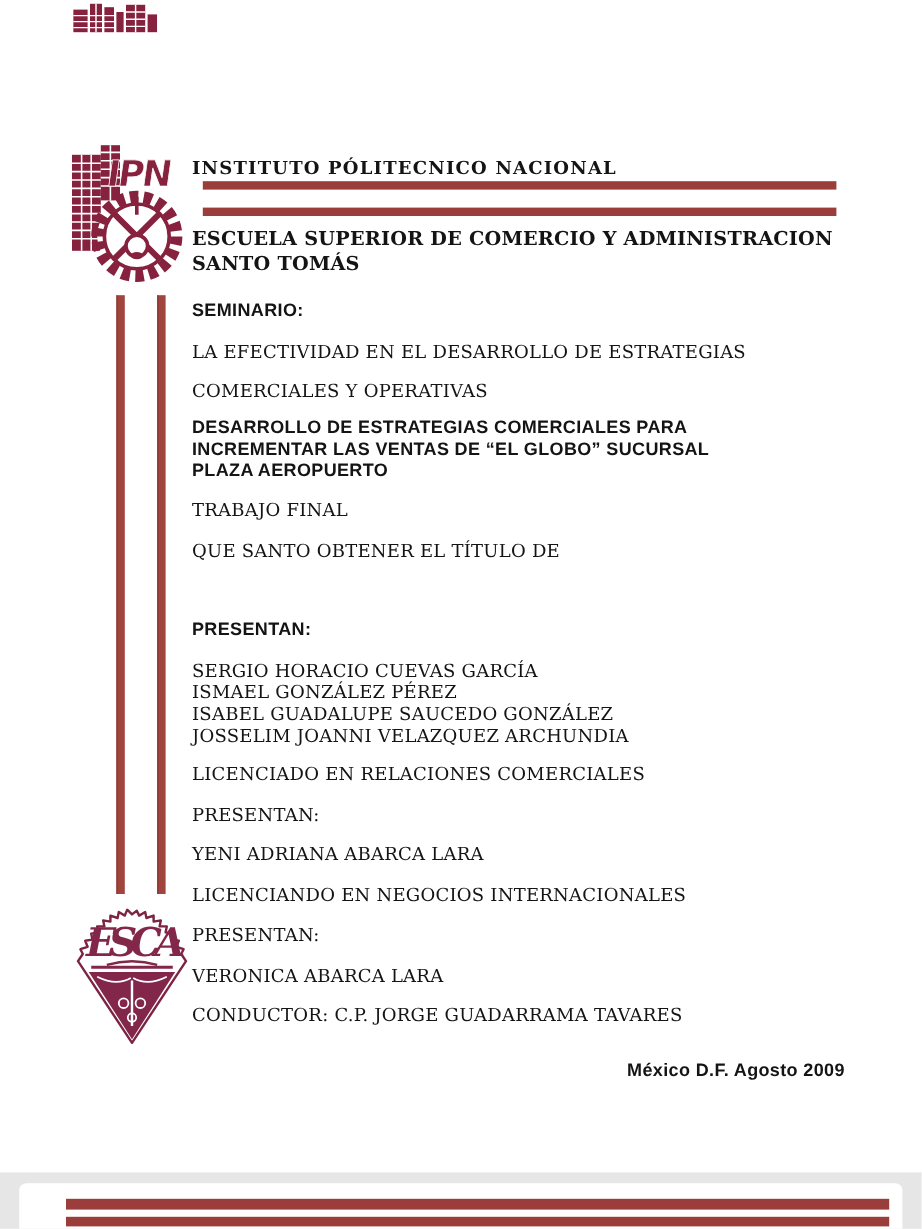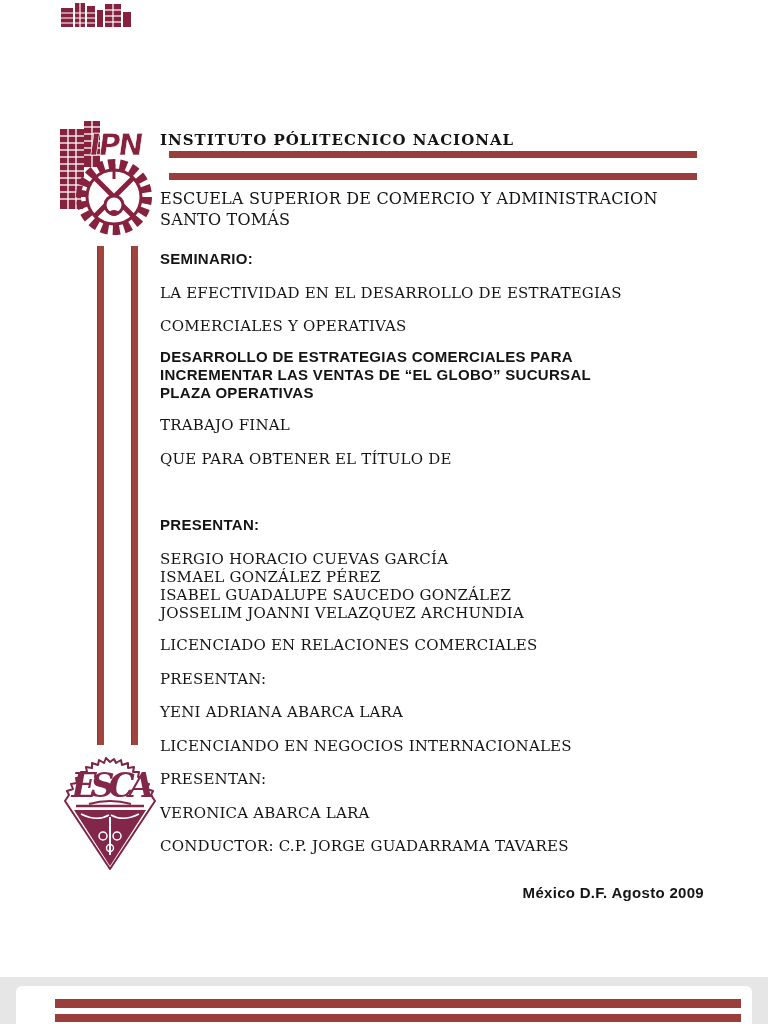--- a/index.html
+++ b/index.html
@@ -7,21 +7,21 @@
     width:768px;height:1024px;position:relative;overflow:hidden;
     background:#ffffff;font-family:"DejaVu Serif",serif;color:#141414;
   }
   .page{position:absolute;inset:0;background:#ffffff;}
   .line{
     position:absolute;left:160px;width:544px;text-align:left;
     line-height:20px;white-space:nowrap;
   }
   .serif{font-family:"DejaVu Serif",serif;font-size:15px;font-weight:400;letter-spacing:.2px;}
   .serif-b{font-family:"DejaVu Serif",serif;font-size:15px;font-weight:700;letter-spacing:1px;}
-  .serif-b-lg{font-family:"DejaVu Serif",serif;font-size:16px;font-weight:400;letter-spacing:.2px;}
+  .serif-b-lg{font-family:"DejaVu Serif",serif;font-size:16px;font-weight:700;letter-spacing:.2px;}
   .sans-b{font-family:"Liberation Sans",sans-serif;font-size:15px;font-weight:700;letter-spacing:.3px;}
   .rule{position:absolute;left:169px;width:528px;height:7px;background:#9a3d3b;}
   .vbar{position:absolute;top:246px;height:499px;width:7px;background:#a1443e;box-shadow:inset 1px 0 0 #8a3531;}
   .logo{position:absolute;}
   .page-gap{position:absolute;left:0;top:977px;width:768px;height:47px;background:#e6e6e6;}
   .next-page{position:absolute;left:16px;top:986px;width:736px;height:38px;background:#ffffff;border-radius:6px 6px 0 0;}
   .next-rule-a{position:absolute;left:55px;top:999px;width:686px;height:9px;background:#9a3d3b;}
   .next-rule-b{position:absolute;left:55px;top:1014px;width:686px;height:8px;background:#9a3d3b;}
   .footer-line{text-align:right;padding-right:8px;font-size:15px;}
 </style>
@@ -93,24 +93,24 @@
 
   <div class="vbar" style="left:97px"></div>
   <div class="vbar" style="left:131px"></div>
 
   <div class="line sans-b" style="top:249px">SEMINARIO:</div>
   <div class="line serif" style="top:283px">LA EFECTIVIDAD EN EL DESARROLLO DE ESTRATEGIAS</div>
   <div class="line serif" style="top:316px">COMERCIALES Y OPERATIVAS</div>
 
   <div class="line sans-b" style="top:347px">DESARROLLO DE ESTRATEGIAS COMERCIALES PARA</div>
   <div class="line sans-b" style="top:365px">INCREMENTAR LAS VENTAS DE “EL GLOBO” SUCURSAL</div>
-  <div class="line sans-b" style="top:383px">PLAZA OPERATIVAS</div>
+  <div class="line sans-b" style="top:383px">PLAZA AEROPUERTO</div>
 
   <div class="line serif" style="top:415px">TRABAJO FINAL</div>
-  <div class="line serif" style="top:449px">QUE PARA OBTENER EL TÍTULO DE</div>
+  <div class="line serif" style="top:449px">QUE SANTO OBTENER EL TÍTULO DE</div>
 
   <div class="line sans-b" style="top:515px">PRESENTAN:</div>
 
   <div class="line serif" style="top:549px">SERGIO HORACIO CUEVAS GARCÍA</div>
   <div class="line serif" style="top:567px">ISMAEL GONZÁLEZ PÉREZ</div>
   <div class="line serif" style="top:585px">ISABEL GUADALUPE SAUCEDO GONZÁLEZ</div>
   <div class="line serif" style="top:603px">JOSSELIM JOANNI VELAZQUEZ ARCHUNDIA</div>
 
   <div class="line serif" style="top:635px">LICENCIADO EN RELACIONES COMERCIALES</div>
   <div class="line serif" style="top:669px">PRESENTAN:</div>

